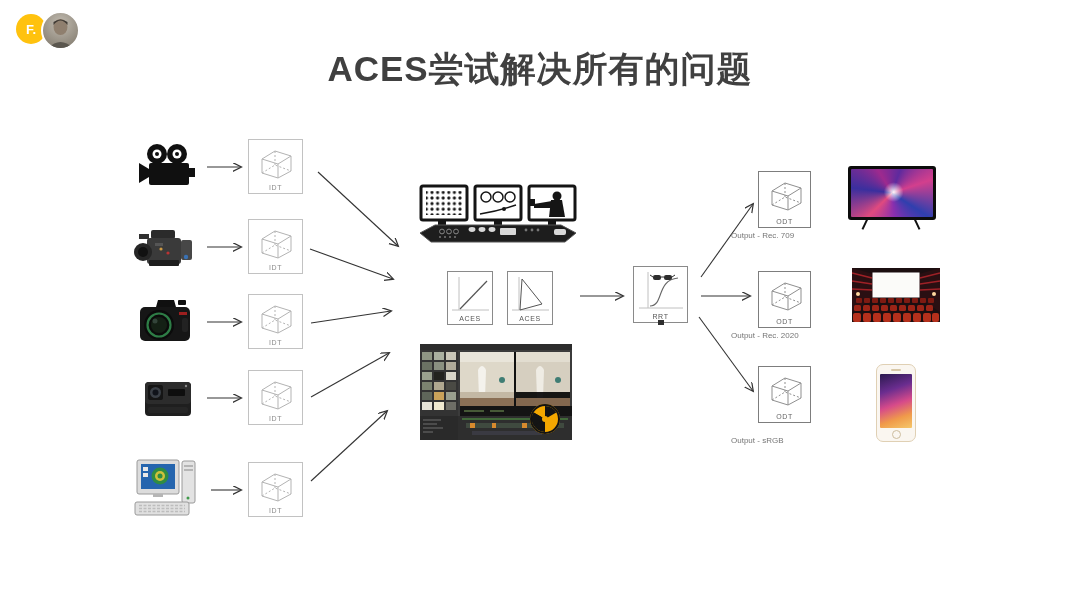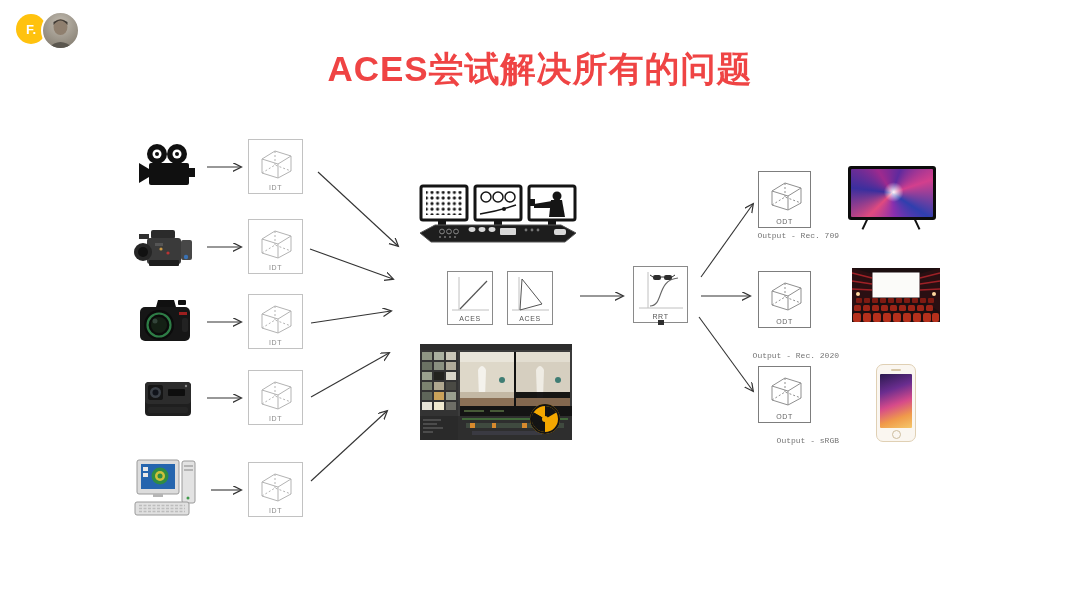--- a/index.html
+++ b/index.html
@@ -7,33 +7,33 @@
           font-family:"Liberation Sans",sans-serif;}
   .abs{position:absolute;}
   
   .logo{left:16px;top:14px;width:30px;height:30px;border-radius:50%;background:#FFC20E;
         color:#fff;font-weight:bold;font-size:13px;display:flex;align-items:center;
         justify-content:center;z-index:3;}
   .avatar{left:41px;top:11px;width:35px;height:35px;border-radius:50%;border:2px solid #fff;
           overflow:hidden;z-index:4;background:radial-gradient(circle at 50% 30%,#c2bcb1,#8d867a 75%,#6e675d);}
   
   .title{left:0;top:46px;width:100%;text-align:center;font-size:35px;font-weight:600;
-         color:#ef4444;letter-spacing:1px;}
+         color:#404040;letter-spacing:1px;}
   
   .node-box{position:absolute;background:#fff;border:1px solid #c2c2c2;box-sizing:border-box;}
   .graph-box{border-color:#8a8a8a;}
   .odt-box{border-color:#7d7d7d;}
   .box-label{position:absolute;left:0;right:0;bottom:2px;text-align:center;font-size:7px;
              color:#8c8c8c;letter-spacing:.6px;}
   .odt-box .box-label{color:#666;}
   .graph-box .box-label{color:#555;}
   .cube-svg{position:absolute;left:7px;top:7px;}
   .idt-cube{stroke:#b3b3b3;}
   .odt-cube{stroke:#8f8f8f;}
-  .caption{position:absolute;width:108px;text-align:right;font-size:8px;color:#757575;font-family:Liberation Mono, monospace;}
+  .caption{position:absolute;width:108px;text-align:left;font-size:8px;color:#757575;}
   
   .rrt-handle{position:absolute;left:50%;bottom:-3px;width:6px;height:5px;margin-left:-3px;background:#2e2e2e;}
   
   .tv{left:848px;top:166px;width:88px;height:62px;}
   .tv-frame{position:absolute;left:0;top:0;width:82px;height:48px;background:#0c0c0c;border-radius:3px;padding:3px;}
   .tv-screen{width:100%;height:100%;border-radius:1px;
     background:radial-gradient(circle at 52% 48%,rgba(255,255,255,.95),rgba(255,255,255,0) 20%),
       conic-gradient(from 20deg at 50% 50%,#5e2a9e,#d33f8d,#2f3fae,#8a2fae,#e04a7f,#3a2f9e,#9e2a8e,#5e2a9e);}
   .tv-leg{position:absolute;width:2px;height:12px;background:#111;top:52px;}
   .tv-leg.l{left:16px;transform:rotate(25deg);}
@@ -357,21 +357,21 @@
     <div class="box-label">ODT</div>
   </div>
   <div class="caption" style="left:731px;top:231px;">Output - Rec. 709</div>
 
   <div class="node-box odt-box" style="left:758px;top:271px;width:53px;height:57px;">
     <svg class="cube-svg odt-cube" width="40" height="34" viewBox="0 0 40 34">
         <use href="#cube"></use>
       </svg>
     <div class="box-label">ODT</div>
   </div>
-  <div class="caption" style="left:731px;top:331px;margin-top:20px;">Output - Rec. 2020</div>
+  <div class="caption" style="left:731px;top:331px;">Output - Rec. 2020</div>
 
   <div class="node-box odt-box" style="left:758px;top:366px;width:53px;height:57px;">
     <svg class="cube-svg odt-cube" width="40" height="34" viewBox="0 0 40 34">
         <use href="#cube"></use>
       </svg>
     <div class="box-label">ODT</div>
   </div>
   <div class="caption" style="left:731px;top:436px;">Output - sRGB</div>
 
   <div class="abs tv">

